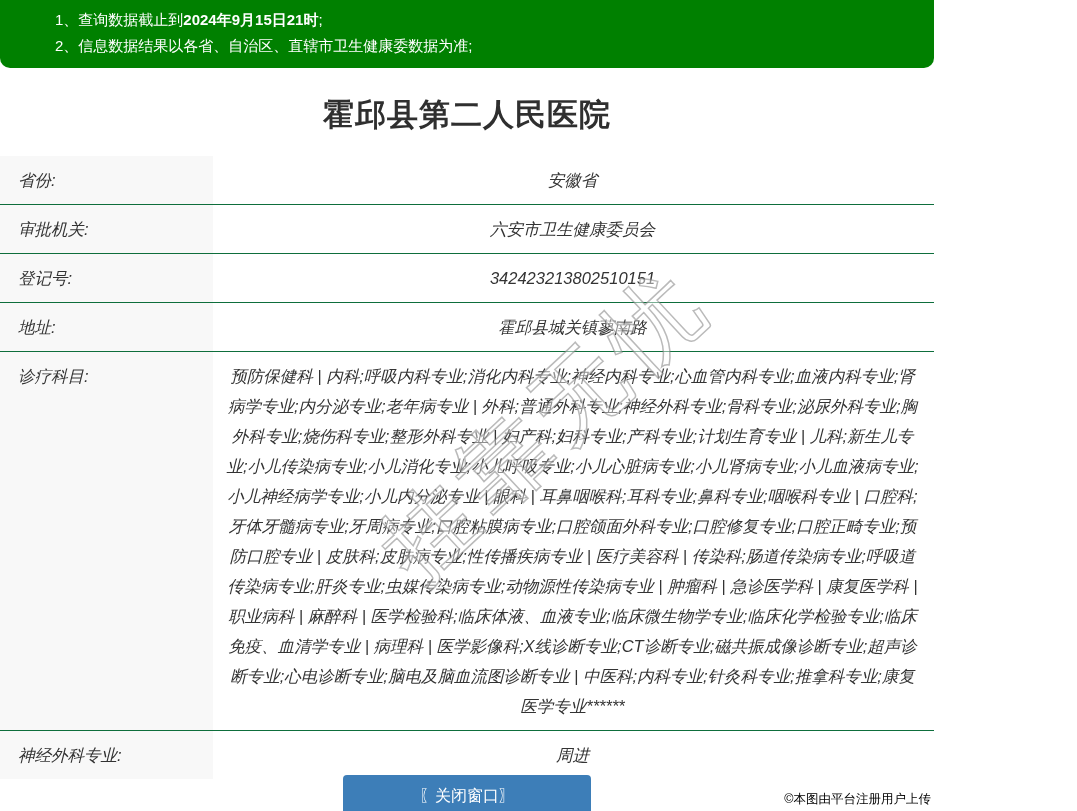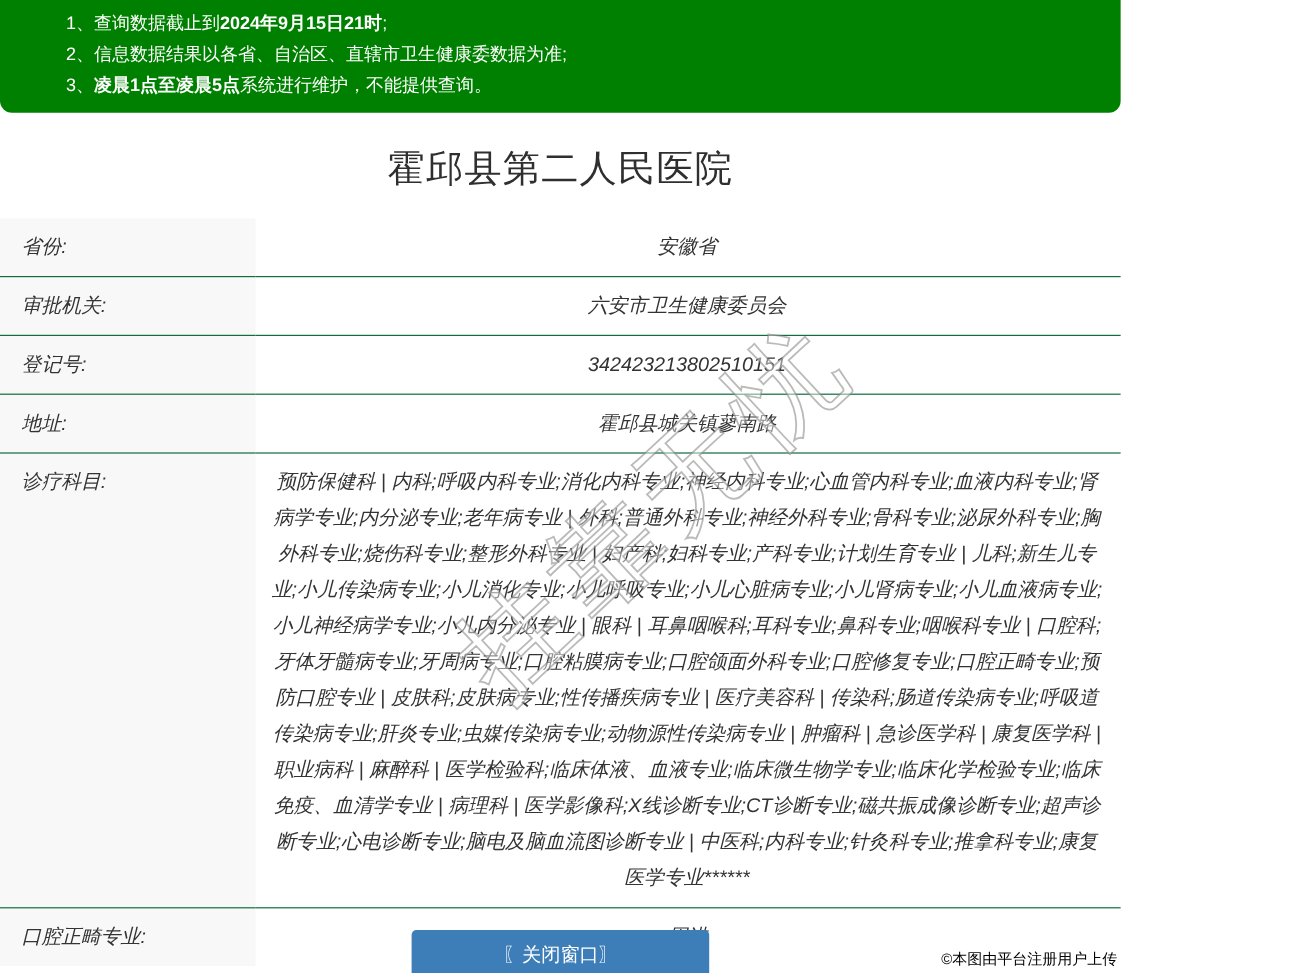--- a/index.html
+++ b/index.html
@@ -16,21 +16,21 @@
     padding:7px 20px 9px 55px;
     font-size:15px; line-height:26px;
   }
   .notice-line { white-space:nowrap; }
   .notice-line b { font-weight:bold; }
 
   
   .title {
     margin:26px 0 20px 0;
     text-align:center;
-    font-size:31px; font-weight:400;
+    font-size:31px; font-weight:700;
     color:#2f2f2f; letter-spacing:1px;
   }
 
   
   .info-table {
     width:100%; border-collapse:collapse;
     font-size:16.5px; color:#333333;
     table-layout:fixed;
   }
   .info-table tr { border-bottom:1.5px solid #0e6e3c;font-style:italic; }
@@ -76,21 +76,20 @@
   }
 </style>
 </head>
 <body>
 
 <div class="page">
 
   <div class="notice-banner">
     <div class="notice-line"><span>1、</span><span>查询数据截止到</span><b>2024年9月15日21时</b><span>;</span></div>
     <div class="notice-line"><span>2、</span><span>信息数据结果以各省、自治区、直辖市卫生健康委数据为准;</span><b></b><span></span></div>
-    <div class="notice-line"><span>3、</span><span></span><b>凌晨1点至凌晨5点</b><span>系统进行维护，不能提供查询。</span></div>
   </div>
 
   <h1 class="title">霍邱县第二人民医院</h1>
 
   <table class="info-table">
     <tbody>
       <tr>
         <th>省份:</th>
         <td>安徽省</td>
       </tr>
@@ -104,21 +103,21 @@
       </tr>
       <tr>
         <th>地址:</th>
         <td>霍邱县城关镇蓼南路</td>
       </tr>
       <tr>
         <th>诊疗科目:</th>
         <td>预防保健科 | 内科;呼吸内科专业;消化内科专业;神经内科专业;心血管内科专业;血液内科专业;肾病学专业;内分泌专业;老年病专业 | 外科;普通外科专业;神经外科专业;骨科专业;泌尿外科专业;胸外科专业;烧伤科专业;整形外科专业 | 妇产科;妇科专业;产科专业;计划生育专业 | 儿科;新生儿专业;小儿传染病专业;小儿消化专业;小儿呼吸专业;小儿心脏病专业;小儿肾病专业;小儿血液病专业;小儿神经病学专业;小儿内分泌专业 | 眼科 | 耳鼻咽喉科;耳科专业;鼻科专业;咽喉科专业 | 口腔科;牙体牙髓病专业;牙周病专业;口腔粘膜病专业;口腔颌面外科专业;口腔修复专业;口腔正畸专业;预防口腔专业 | 皮肤科;皮肤病专业;性传播疾病专业 | 医疗美容科 | 传染科;肠道传染病专业;呼吸道传染病专业;肝炎专业;虫媒传染病专业;动物源性传染病专业 | 肿瘤科 | 急诊医学科 | 康复医学科 | 职业病科 | 麻醉科 | 医学检验科;临床体液、血液专业;临床微生物学专业;临床化学检验专业;临床免疫、血清学专业 | 病理科 | 医学影像科;X线诊断专业;CT诊断专业;磁共振成像诊断专业;超声诊断专业;心电诊断专业;脑电及脑血流图诊断专业 | 中医科;内科专业;针灸科专业;推拿科专业;康复医学专业******</td>
       </tr>
       <tr>
-        <th>口腔正畸专业:</th>
+        <th>神经外科专业:</th>
         <td>周进</td>
       </tr>
     </tbody>
   </table>
 
   <div class="watermark">挂靠无忧</div>
 
   <button class="close-btn">〖关闭窗口〗</button>
 
   <div class="attribution">©本图由平台注册用户上传</div>

